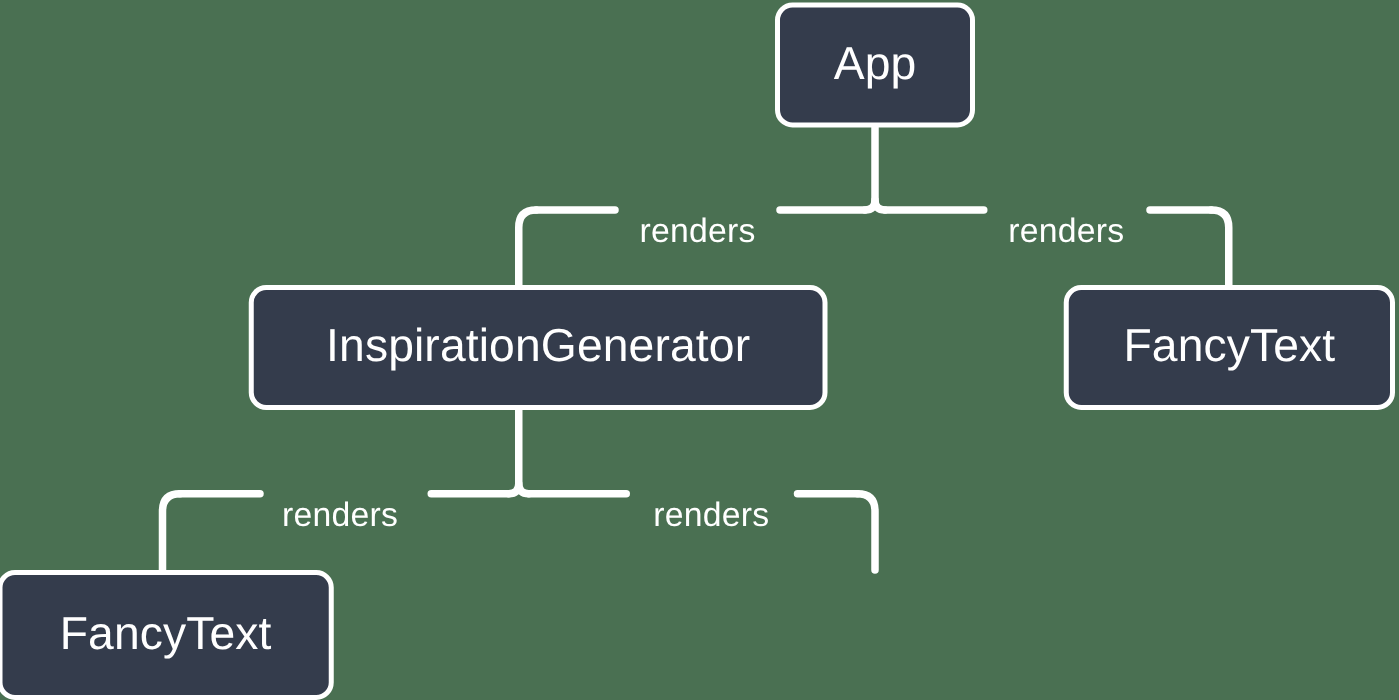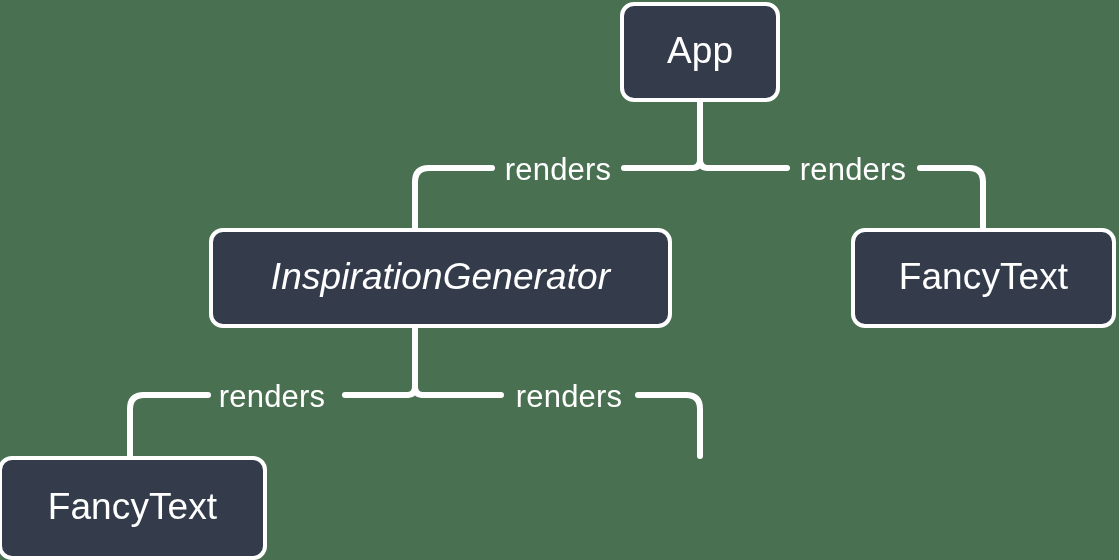--- a/index.html
+++ b/index.html
@@ -47,32 +47,33 @@
   }
   .node-label {
     display: block;
     line-height: 1;
     padding-bottom: 3px;
   }
   .edge-label {
     position: absolute;
     color: #ffffff;
     font-family: "Liberation Sans", sans-serif;
-    font-size: 31px;
+    font-size: 27px;
     line-height: 1;
     font-weight: 400;
     transform: translate(-50%, -50%);
     white-space: nowrap;
     z-index: 3;
     letter-spacing: 0.2px;
+    margin-top: 16px;
   }
 
   
   #node-app        { left: 620px; top: 2px;   width: 160px; height: 100px; font-size: 37px; }
-  #node-inspgen    { left: 209px; top: 228px; width: 463px; height: 100px; font-size: 37px; font-style: italic; }
+  #node-inspgen    { left: 199px; top: 228px; width: 463px; height: 100px; font-size: 37px; }
   #node-fancy-r    { left: 851px; top: 228px; width: 265px; height: 100px; font-size: 37px; }
   #node-fancy-bl   { left: -2px;  top: 456px; width: 269px; height: 104px; font-size: 37px; }
   #node-copyright  { left: 568px; top: 456px; width: 265px; height: 104px; font-size: 37px; }
 
   
   #label-app-inspgen  { left: 558px; top: 169px; }
   #label-app-fancy    { left: 853px; top: 169px; }
   #label-ig-fancy     { left: 272px; top: 396px; }
   #label-ig-copyright { left: 569px; top: 396px; }
 </style>

